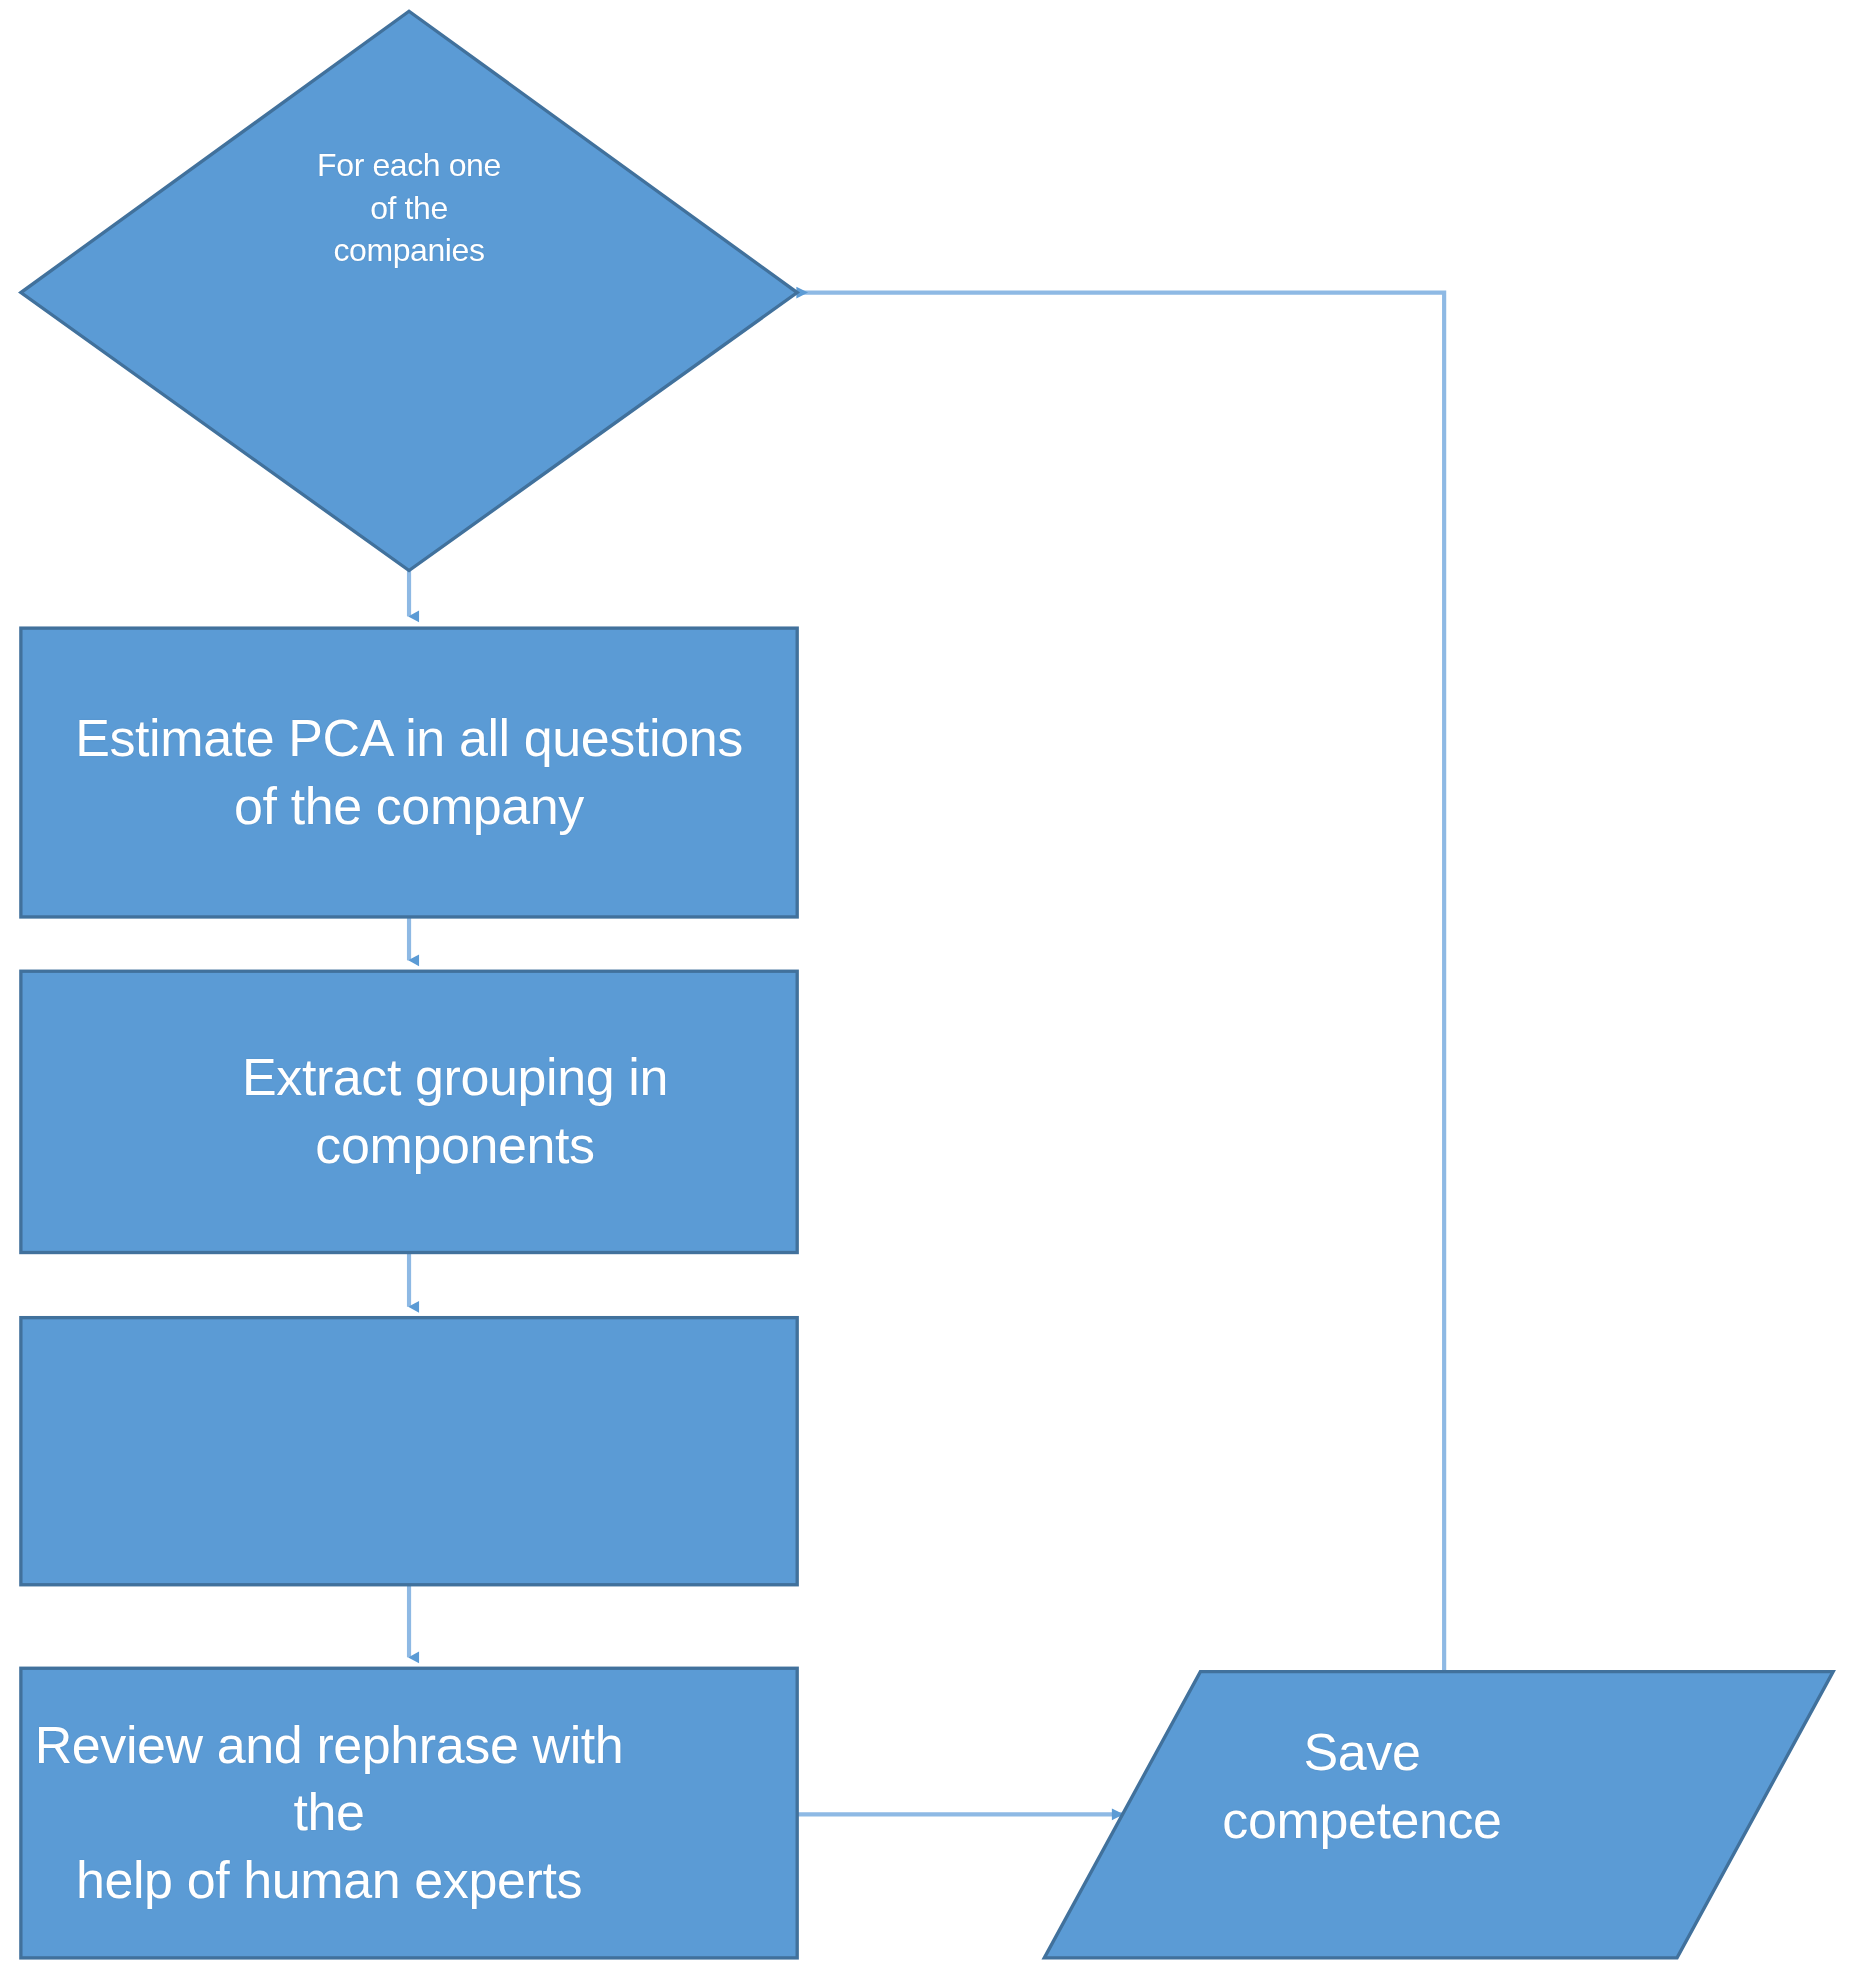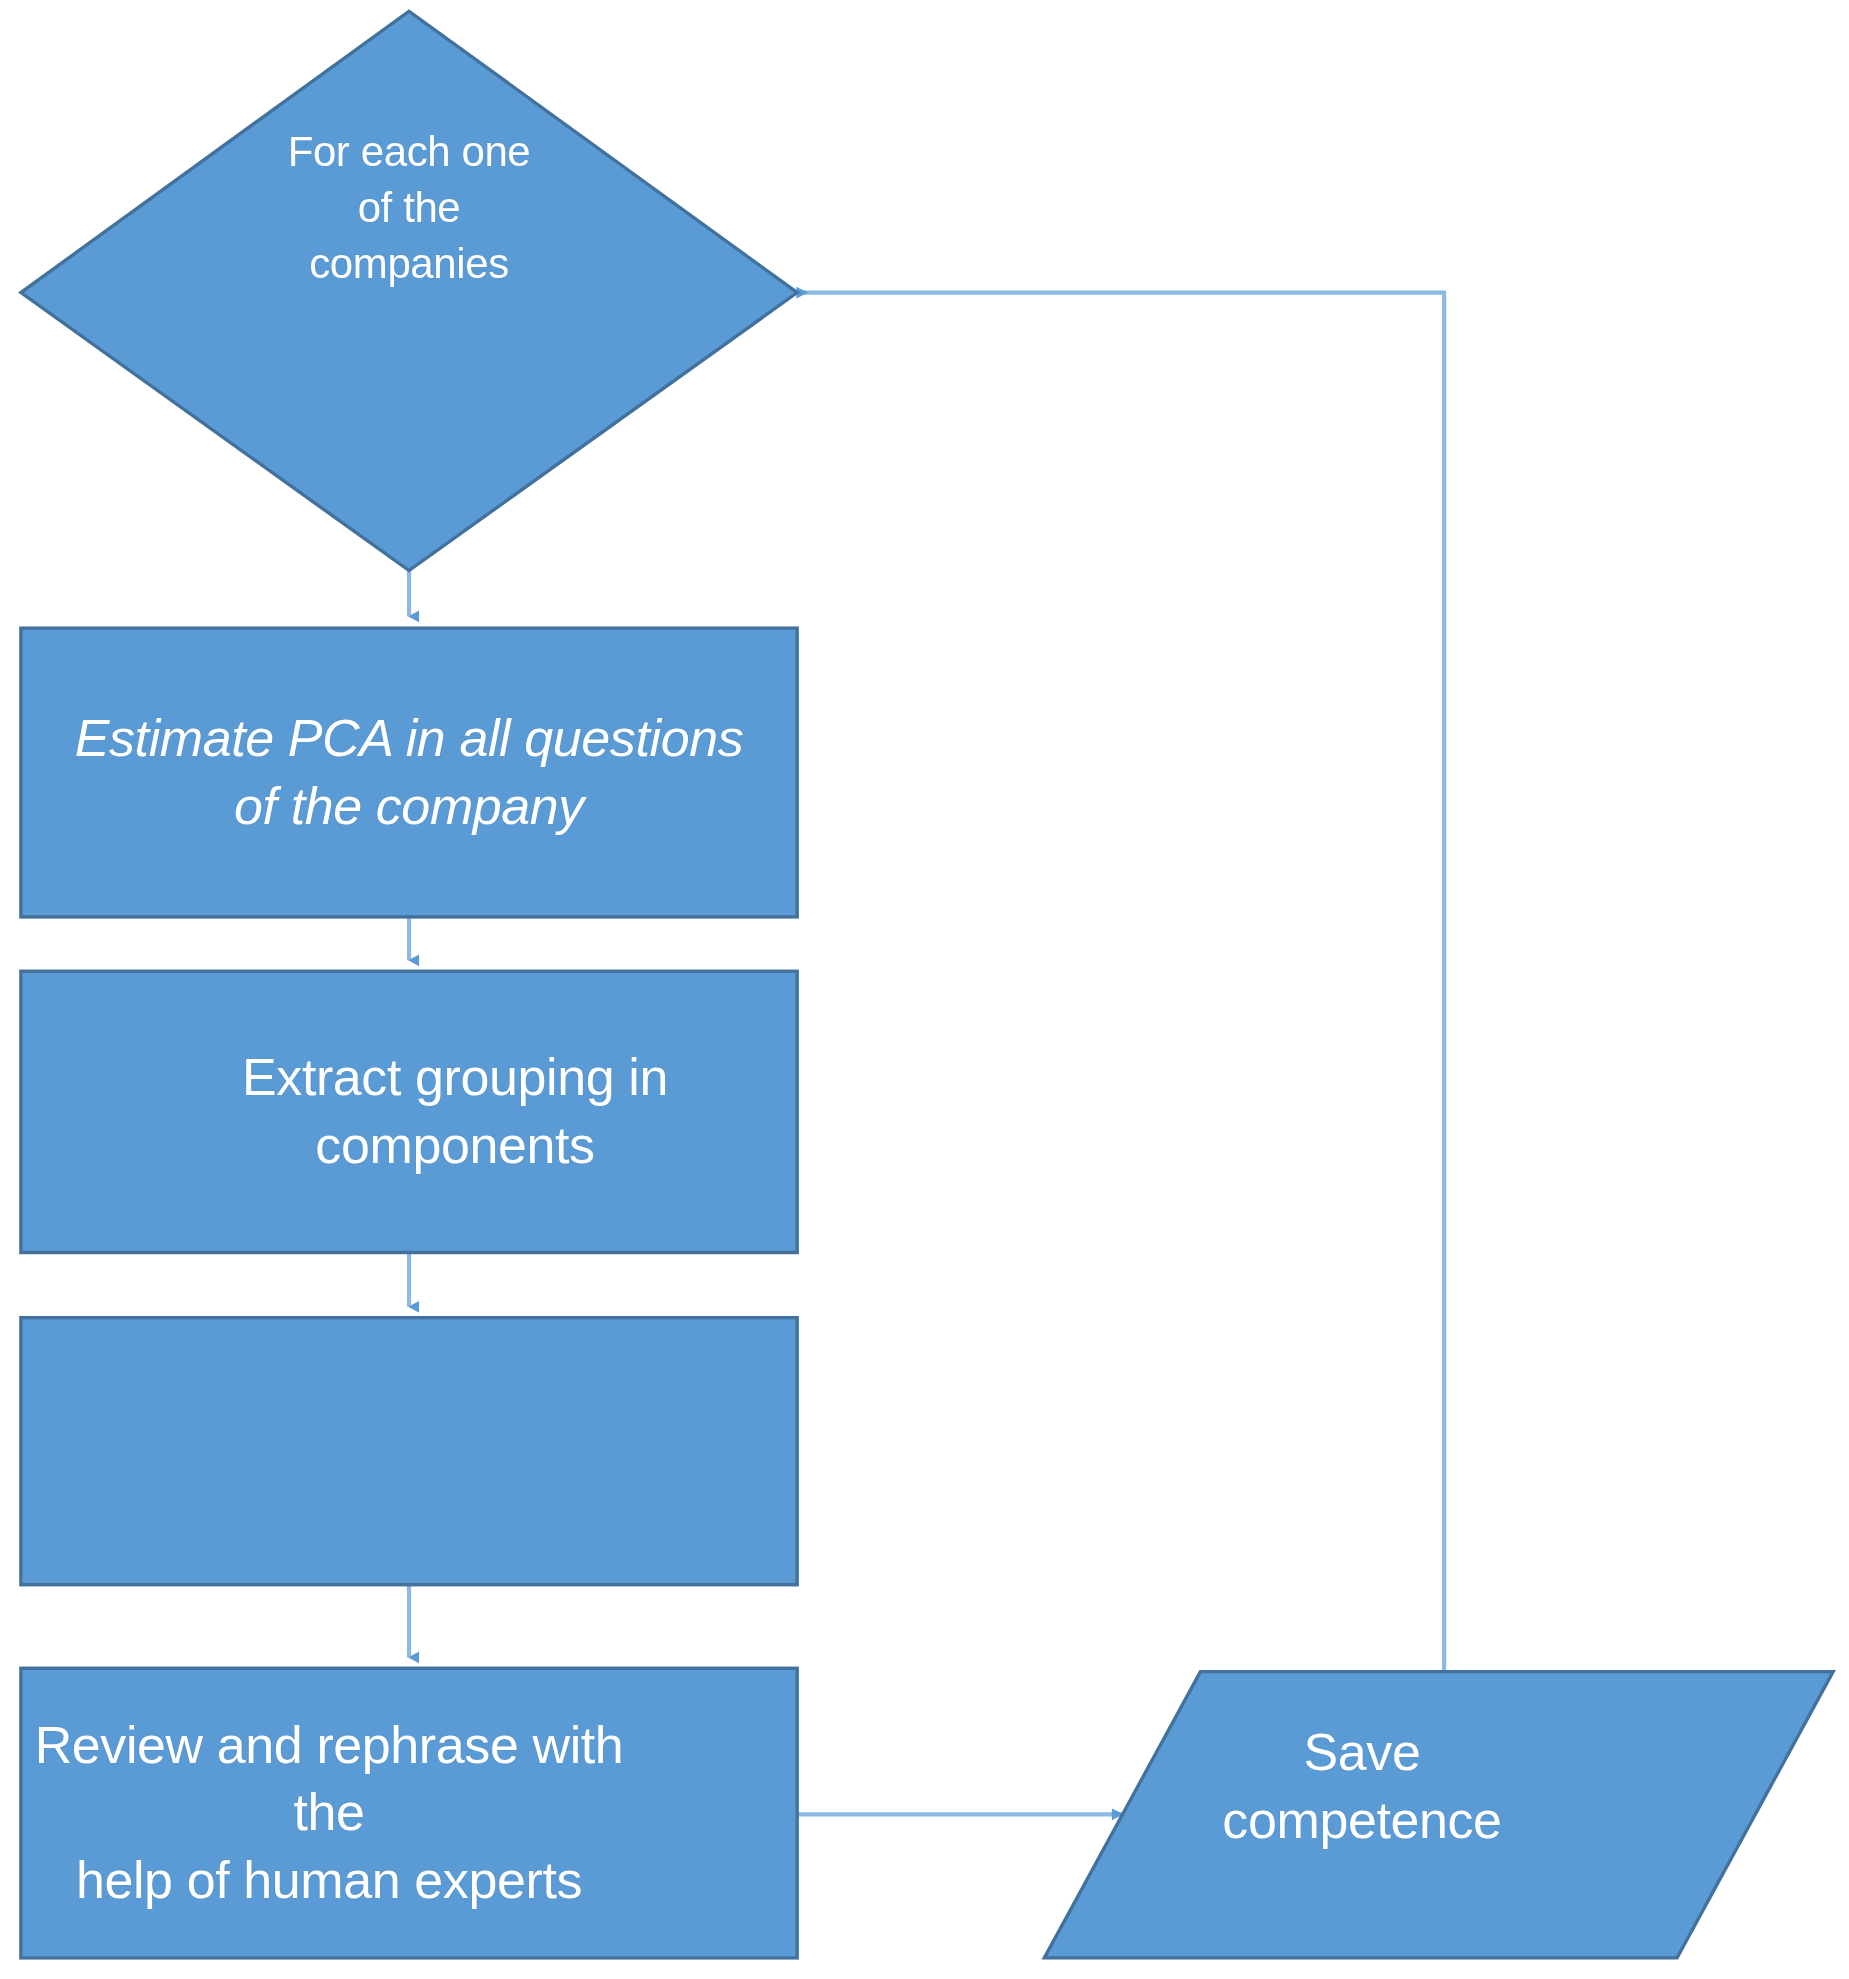--- a/index.html
+++ b/index.html
@@ -38,25 +38,25 @@
     white-space: pre-line;
     pointer-events: none;
     text-shadow: 0 0 1.7px rgba(0,0,0,0.10);
   }
   
   #label-decision {
     left: 21px;
     top: 83px;
     width: 776px;
     height: 250px;
-    font-size: 42px;
+    font-size: 32px;
     line-height: 1.33;
   }
   
-  #label-pca       { left: 21px;  top: 628px;  width: 776px; height: 289px; font-style: italic; }
+  #label-pca       { left: 21px;  top: 628px;  width: 776px; height: 289px; }
   #label-grouping  { left: 21px;  top: 971px; width: 868px; height: 281px; }
   #label-askllm    { left: 21px;  top: 1317px; width: 776px; height: 267px; }
   #label-review    { left: 21px;  top: 1668px; width: 616px; height: 290px; }
   
   #label-save {
     left: 1028px;
     top: 1671px;
     width: 668px;
     height: 232px;
   }

